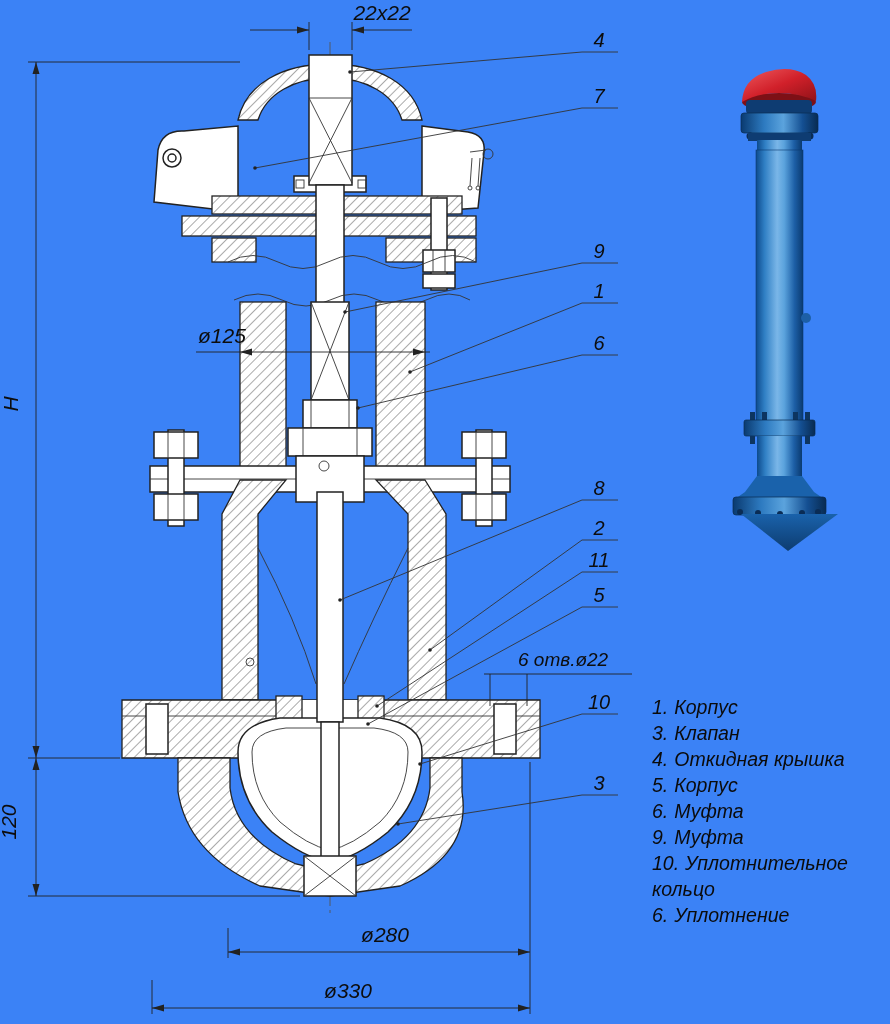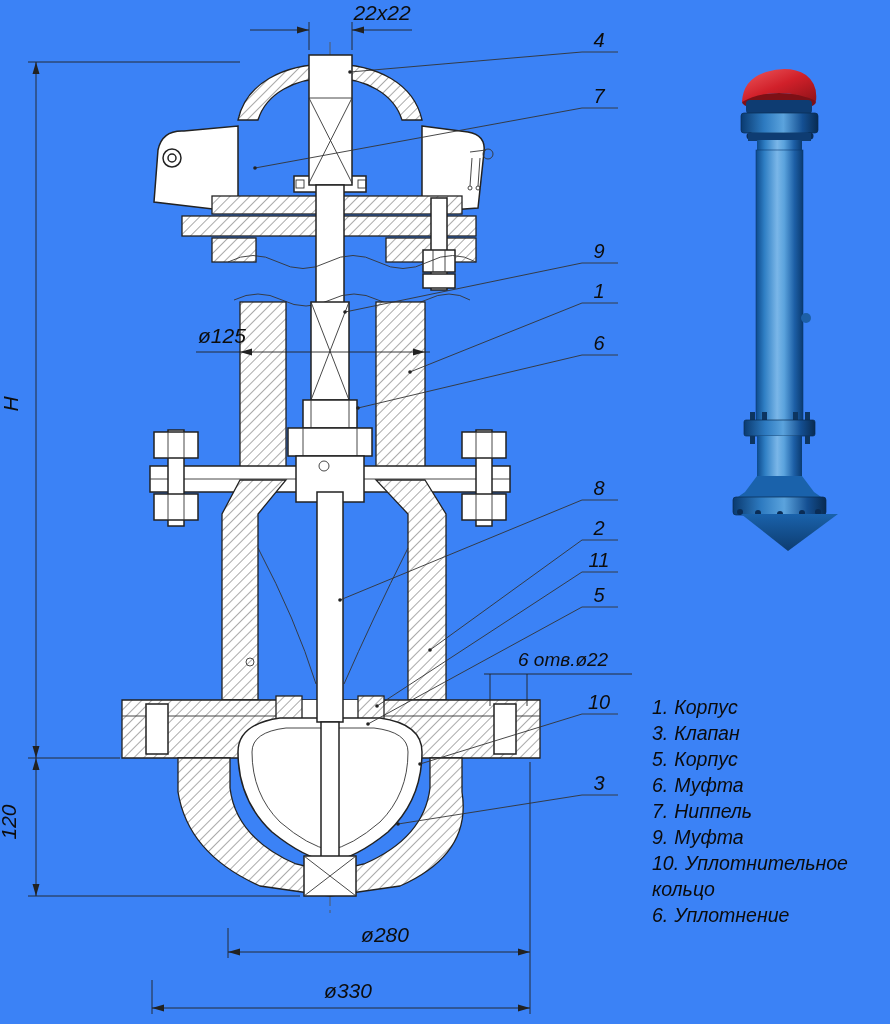--- a/index.html
+++ b/index.html
@@ -332,21 +332,21 @@
       <circle cx="802" cy="513" r="3"></circle>
           <circle cx="818" cy="512" r="3"></circle>
     </g>
     <path fill="url(#coneGrad)" d="M741,514 L788,551 L838,514 Z"></path>
   </g>
 </svg>
 
   <div class="parts">
     <div class="part-row"><span class="num">1.</span><span>Корпус</span></div>
     <div class="part-row"><span class="num">3.</span><span>Клапан</span></div>
+    <div class="part-row"><span class="num">4.</span><span>Откидная крышка</span></div>
     <div class="part-row"><span class="num">5.</span><span>Корпус</span></div>
     <div class="part-row"><span class="num">6.</span><span>Муфта</span></div>
-    <div class="part-row"><span class="num">7.</span><span>Ниппель</span></div>
     <div class="part-row"><span class="num">9.</span><span>Муфта</span></div>
     <div class="part-row"><span class="num">10.</span><span>Уплотнительное кольцо</span></div>
     <div class="part-row"><span class="num">6.</span><span>Уплотнение</span></div>
   </div>
 
 </div>
 
 </body></html>

